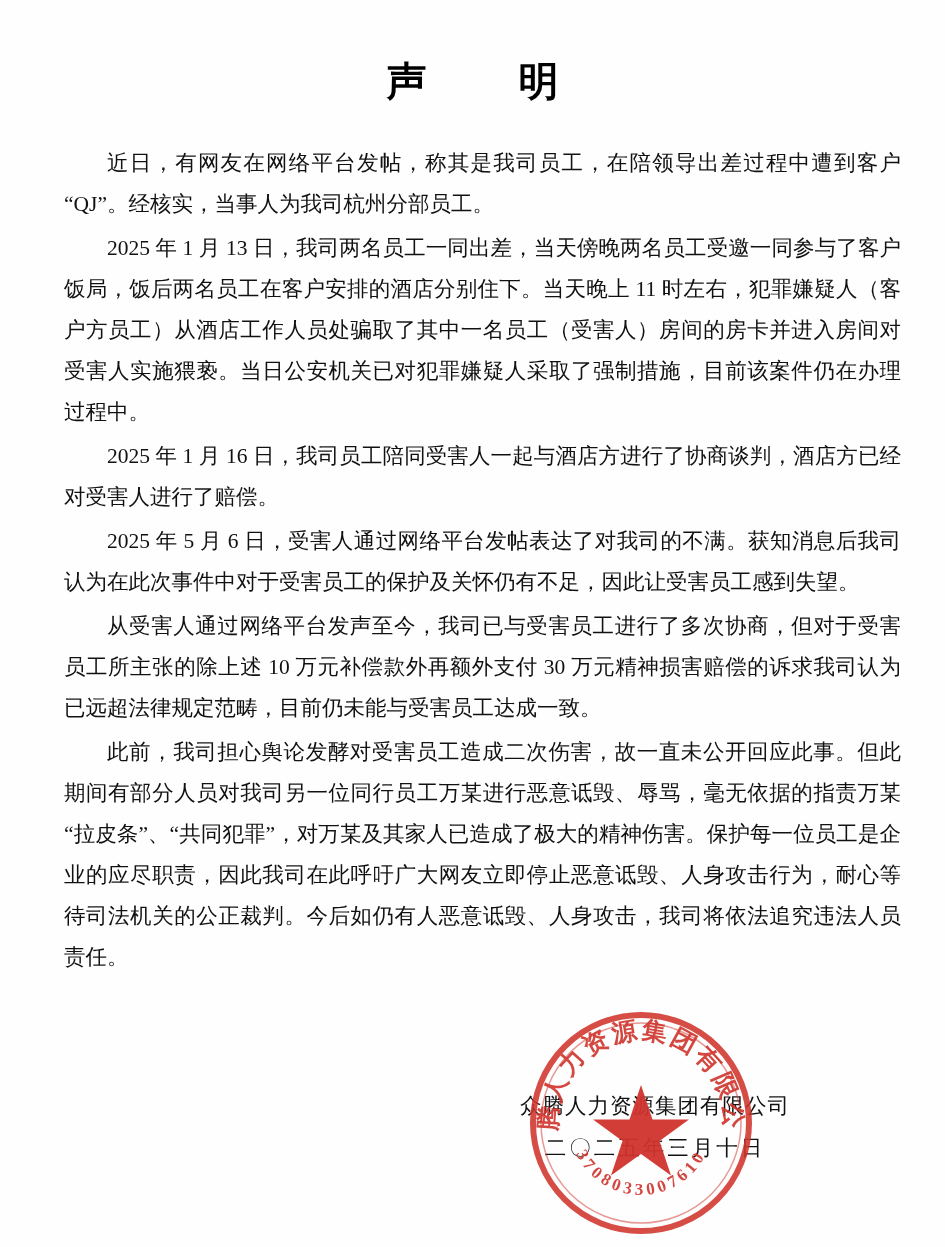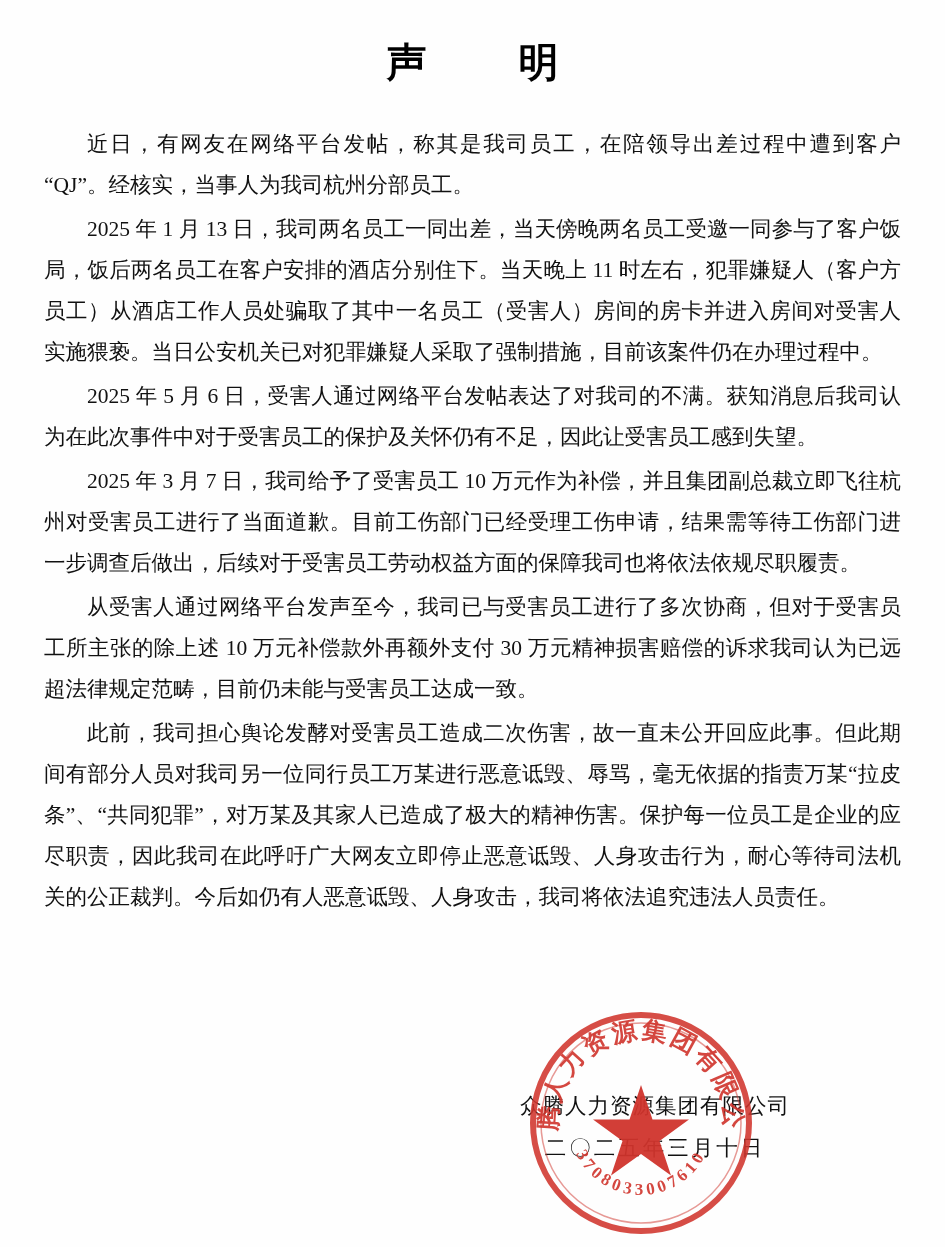--- a/index.html
+++ b/index.html
@@ -22,31 +22,32 @@
     box-sizing: border-box;
     padding: 30px 36px 0 36px;
     background: #fefefe;
   }
   .doc-title {
     text-align: center;
     font-size: 40px;
     font-weight: bold;
     letter-spacing: 26px;
     padding-left: 26px;
-    margin: 5px 0 34px 0;
+    margin: 24px 0 34px 0;
     color: #000;
     font-family: "Liberation Serif", "DejaVu Serif", serif;
   }
   .body-text {
     font-size: 21.5px;
     line-height: 41px;
     text-align: justify;
     text-justify: inter-ideograph;
     color: #111;
     padding: 0 8px;
+    margin-left: 20px;
   }
   .para {
     margin: 0 0 3px 0;
     text-indent: 2em;
   }
   .sign-block {
     position: absolute;
     right: 60px;
     bottom: 78px;
     width: 460px;
@@ -81,22 +82,22 @@
 </head>
 <body>
 
 <div class="page">
 
   <div class="doc-title">声　明</div>
 
   <div class="body-text">
     <p class="para">近日，有网友在网络平台发帖，称其是我司员工，在陪领导出差过程中遭到客户“QJ”。经核实，当事人为我司杭州分部员工。</p>
     <p class="para">2025 年 1 月 13 日，我司两名员工一同出差，当天傍晚两名员工受邀一同参与了客户饭局，饭后两名员工在客户安排的酒店分别住下。当天晚上 11 时左右，犯罪嫌疑人（客户方员工）从酒店工作人员处骗取了其中一名员工（受害人）房间的房卡并进入房间对受害人实施猥亵。当日公安机关已对犯罪嫌疑人采取了强制措施，目前该案件仍在办理过程中。</p>
+    <p class="para">2025 年 1 月 16 日，我司员工陪同受害人一起与酒店方进行了协商谈判，酒店方已经对受害人进行了赔偿。</p>
     <p class="para">2025 年 5 月 6 日，受害人通过网络平台发帖表达了对我司的不满。获知消息后我司认为在此次事件中对于受害员工的保护及关怀仍有不足，因此让受害员工感到失望。</p>
-    <p class="para">2025 年 3 月 7 日，我司给予了受害员工 10 万元作为补偿，并且集团副总裁立即飞往杭州对受害员工进行了当面道歉。目前工伤部门已经受理工伤申请，结果需等待工伤部门进一步调查后做出，后续对于受害员工劳动权益方面的保障我司也将依法依规尽职履责。</p>
     <p class="para">从受害人通过网络平台发声至今，我司已与受害员工进行了多次协商，但对于受害员工所主张的除上述 10 万元补偿款外再额外支付 30 万元精神损害赔偿的诉求我司认为已远超法律规定范畴，目前仍未能与受害员工达成一致。</p>
     <p class="para">此前，我司担心舆论发酵对受害员工造成二次伤害，故一直未公开回应此事。但此期间有部分人员对我司另一位同行员工万某进行恶意诋毁、辱骂，毫无依据的指责万某“拉皮条”、“共同犯罪”，对万某及其家人已造成了极大的精神伤害。保护每一位员工是企业的应尽职责，因此我司在此呼吁广大网友立即停止恶意诋毁、人身攻击行为，耐心等待司法机关的公正裁判。今后如仍有人恶意诋毁、人身攻击，我司将依法追究违法人员责任。</p>
   </div>
 
   <div class="sign-block">
     <div class="sign-name">众腾人力资源集团有限公司</div>
     <div class="sign-date">二〇二五年三月十日</div>
   </div>
 
   <div class="seal">

